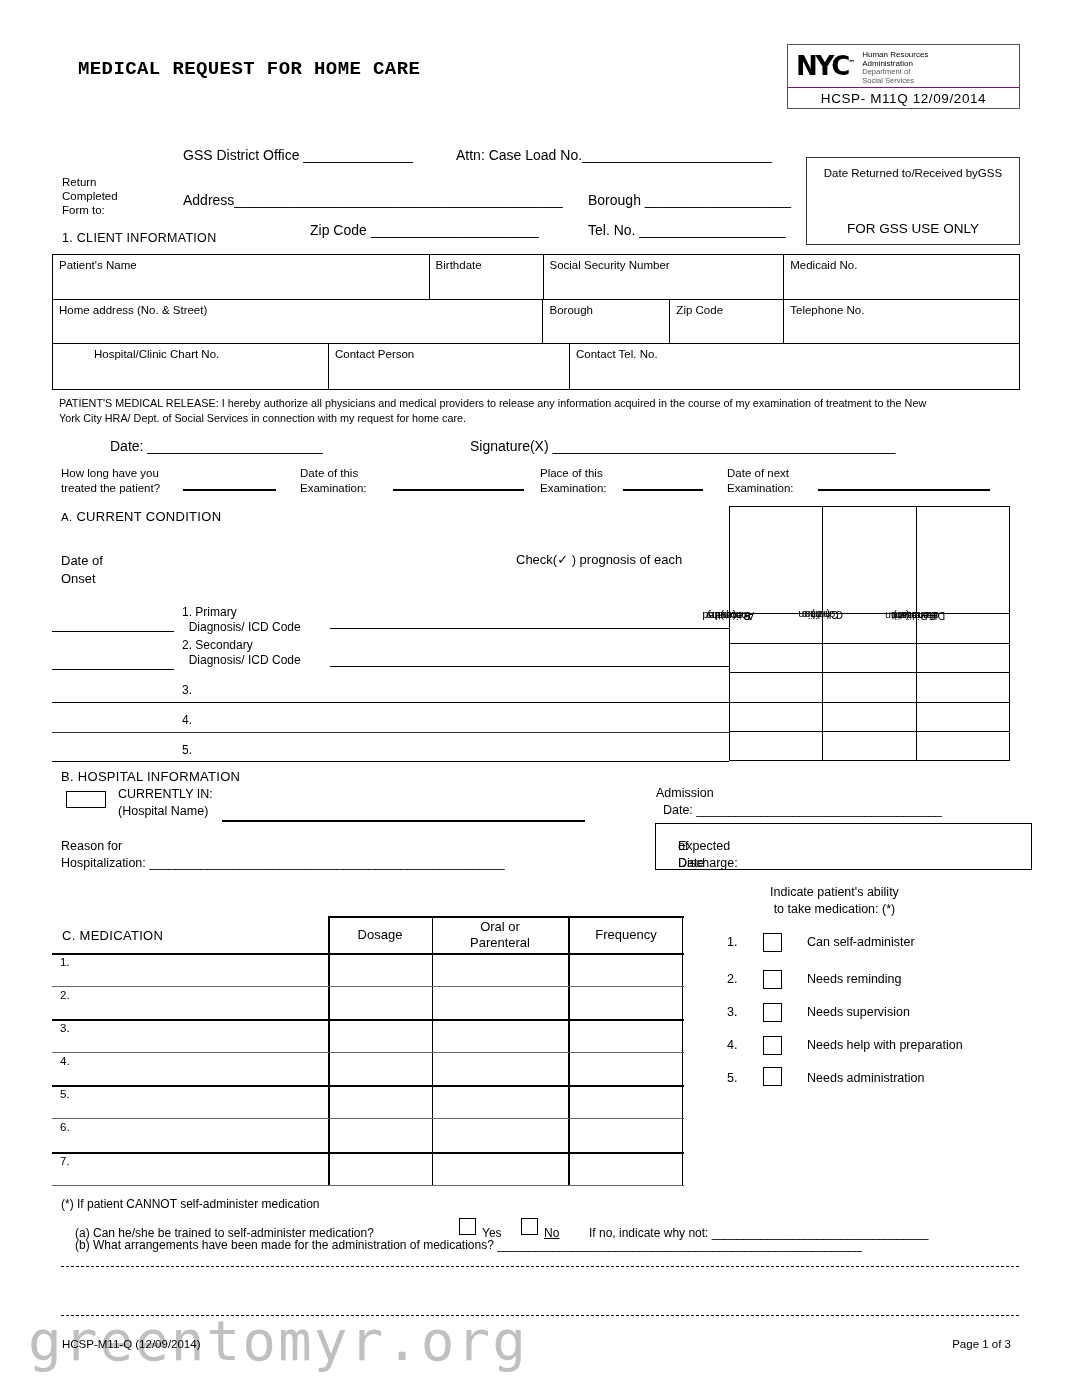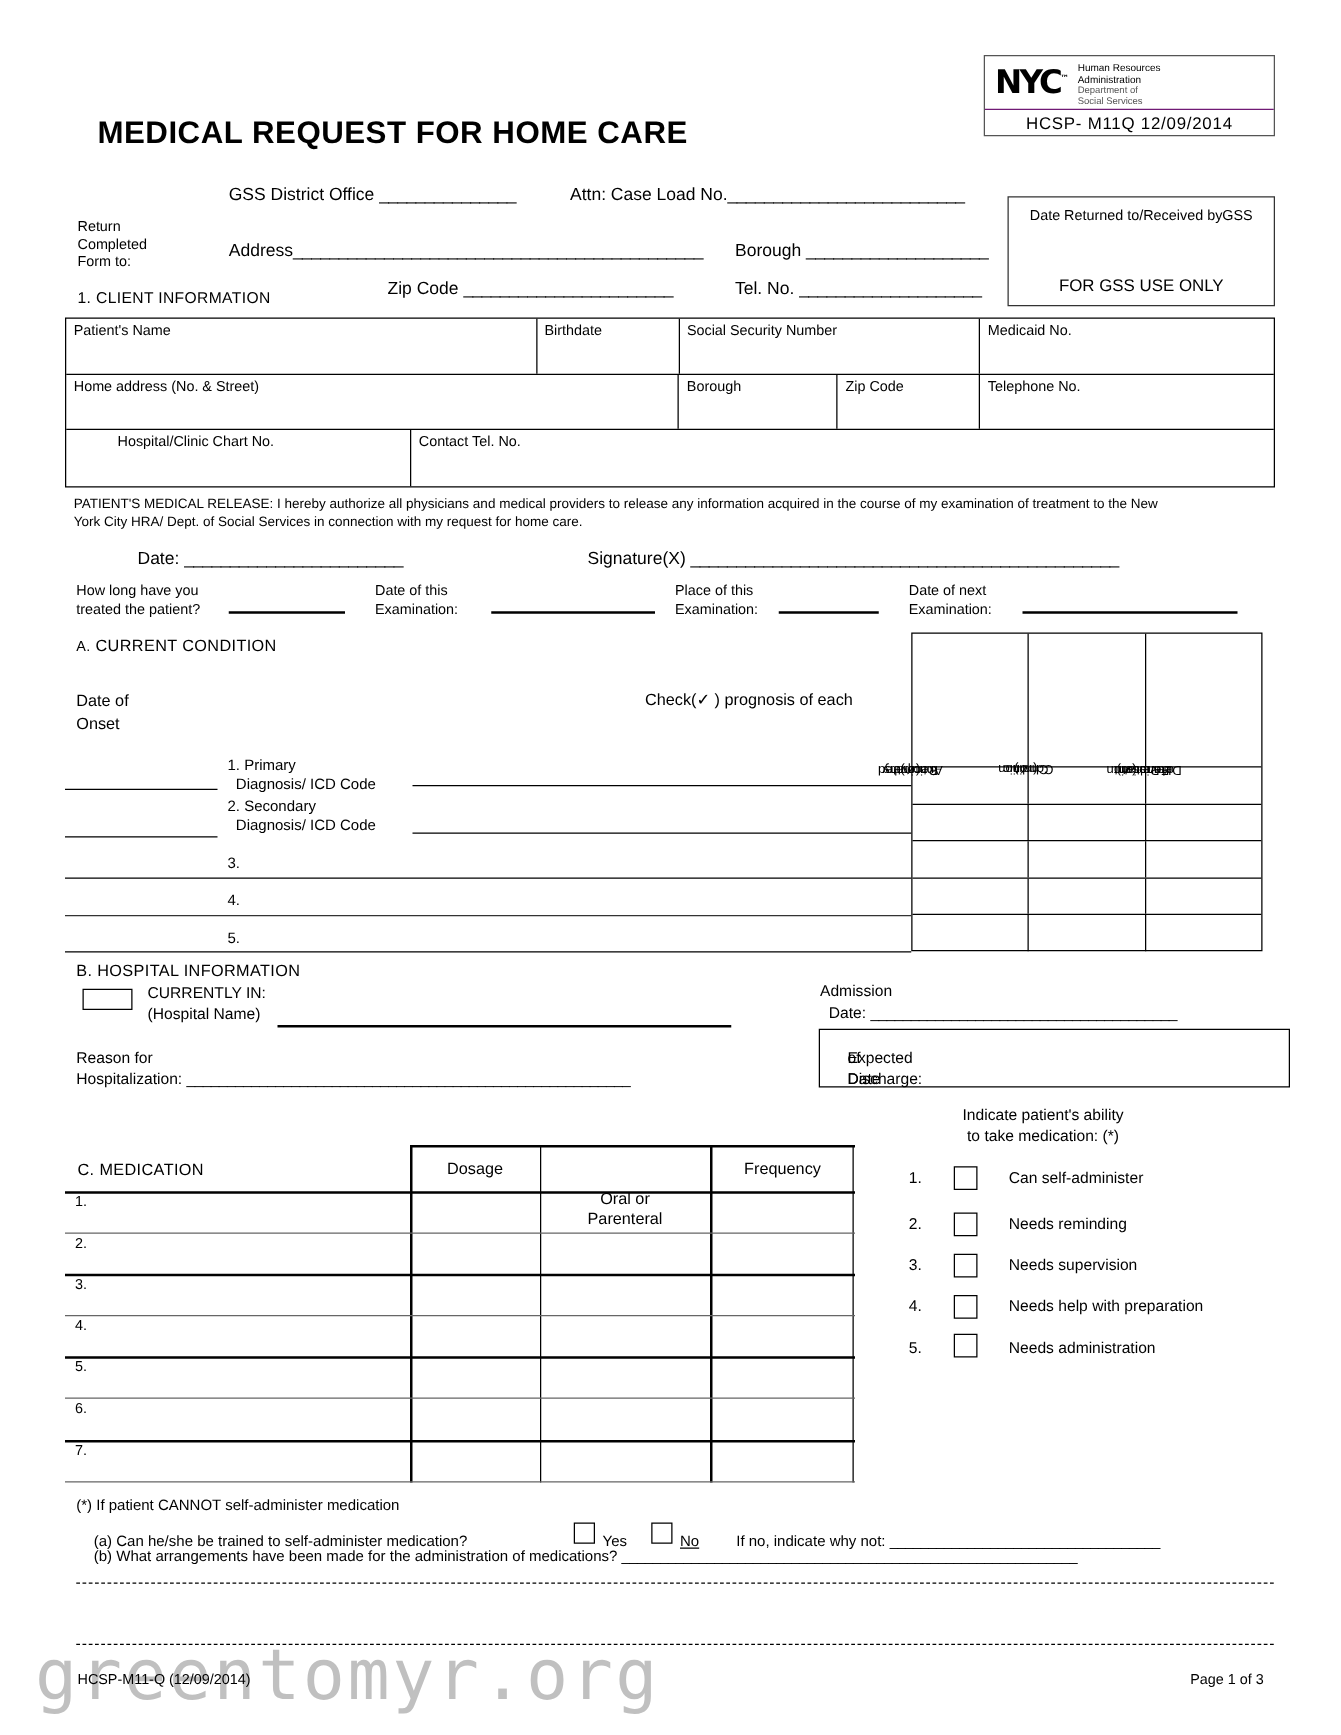--- a/index.html
+++ b/index.html
@@ -6,22 +6,22 @@
   html, body { margin:0; padding:0; background:#ffffff; }
   body {
     width:1073px; height:1388px;
     font-family:"Liberation Sans", sans-serif;
     color:#000; position:relative; overflow:hidden;
   }
   .page { position:relative; width:1073px; height:1388px; }
 
   
   .title {
-    position:absolute; left:78px; top:92px;
-    font-size:25px; font-weight:bold; letter-spacing:.4px;
+    position:absolute; left:78px; top:58px;
+    font-size:19px; font-weight:bold; letter-spacing:.4px;font-family:Liberation Mono, monospace;
   }
   .logo-box {
     position:absolute; left:787px; top:44px; width:233px; height:65px;
     border:1px solid #555; background:#fff;
   }
   .logo-row { display:flex; align-items:flex-start; padding:5px 6px 0 8px; }
   .nyc-mark { font-size:26px; font-weight:bold; letter-spacing:-2.2px; line-height:26px; font-family:"DejaVu Sans", sans-serif; }
   .nyc-mark sup { font-size:7px; vertical-align:super; letter-spacing:0; }
   .hra-lines { margin-left:7px; line-height:8.6px; padding-top:1px; }
   .hra-lines .b { font-size:8px; font-weight:normal; display:block; }
@@ -185,20 +185,21 @@
       <div class="cell" style="width:235px;">Medicaid No.</div>
     </div>
     <div class="row r2">
       <div class="cell" style="width:491px;">Home address (No. &amp; Street)</div>
       <div class="cell" style="width:127px;">Borough</div>
       <div class="cell" style="width:114px;">Zip Code</div>
       <div class="cell" style="width:235px;">Telephone No.</div>
     </div>
     <div class="row r3">
       <div class="cell" style="width:241px;">Hospital/Clinic Chart No.</div>
+      <div class="cell" style="width:241px;">Contact Person</div>
       <div class="cell" style="width:235px;">Contact Tel. No.</div>
     </div>
   </div>
 
   <div class="rel">PATIENT'S MEDICAL RELEASE: I hereby authorize all physicians and medical providers to release any information acquired in the course of my examination of treatment to the New York City HRA/ Dept. of Social Services in connection with my request for home care.</div>
 
   <div class="fl" style="left:110px; top:438px;">
     <span>Date:</span> <span class="dash">________________________</span>
   </div>
   <div class="fl" style="left:470px; top:438px;">
@@ -329,21 +330,21 @@
   </div>
   <div class="edbox">
     <span>
       <span>Expected Date</span><br><span>of Discharge:</span>
     </span>
   </div>
 
   <div class="secC">C. MEDICATION</div>
 
   <div class="mhdr" style="left:328px; top:927px; width:104px;">Dosage</div>
-  <div class="mhdr" style="left:434px; top:919px; width:132px;margin-top:32px;">
+  <div class="mhdr" style="left:434px; top:919px; width:132px;">
     <span>Oral or</span><br><span>Parenteral</span>
   </div>
   <div class="mhdr" style="left:570px; top:927px; width:112px;">Frequency</div>
 
   <div class="mline" style="left:328px; top:916px; width:2px; height:270px;"></div>
   <div class="mline" style="left:432px; top:916px; width:1.4px; height:270px;"></div>
   <div class="mline" style="left:568px; top:916px; width:2px; height:270px;"></div>
   <div class="mline" style="left:682px; top:916px; width:1.4px; height:270px;"></div>
 
   <div class="mline" style="left:328px; top:916px; width:356px; height:2px;"></div>

